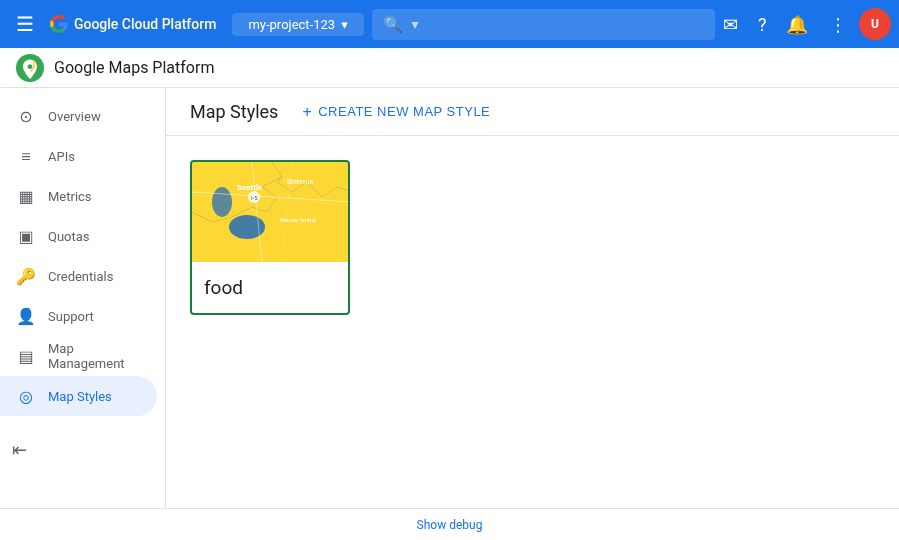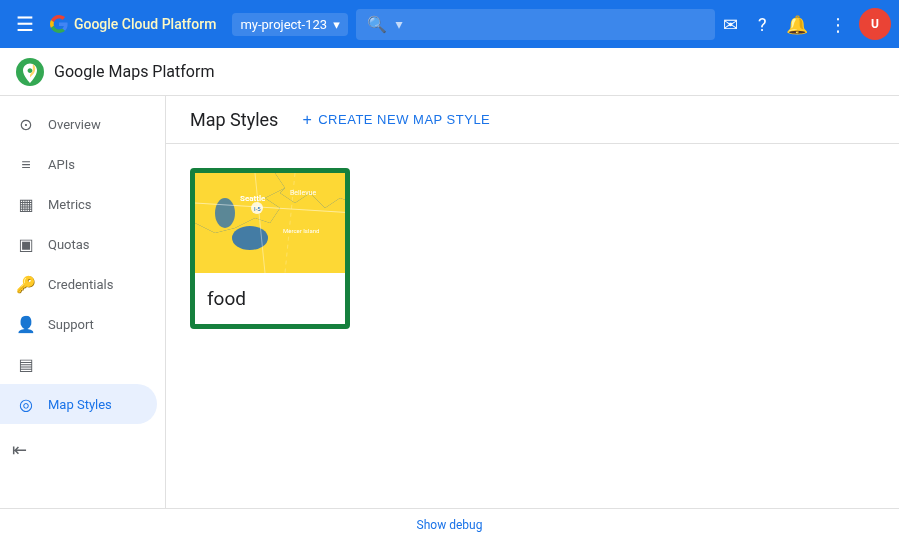--- a/index.html
+++ b/index.html
@@ -29,21 +29,21 @@
     }
     .topbar-logo-text {
       color: #fef9c3;
       font-size: 14px;
       font-weight: 500;
       white-space: nowrap;
     }
     .topbar-project {
       background: rgba(255,255,255,0.15);
       border-radius: 4px;
-      padding: 4px 8px;
+      padding: 4px 16px;
       color: #fff;
       font-size: 13px;
       margin-right: 8px;
       display: flex;
       align-items: center;
       gap: 6px;
     }
     .search-bar {
       flex: 1;
       display: flex;
@@ -88,21 +88,21 @@
       display: flex;
       align-items: center;
       justify-content: center;
       font-size: 12px;
       font-weight: bold;
       cursor: pointer;
     }
 
     
     .product-header {
-      height: 48px;
+      height: 40px;
       display: flex;
       align-items: center;
       padding: 0 16px;
       border-bottom: 1px solid #e0e0e0;
       flex-shrink: 0;
     }
     .product-logo {
       width: 28px;
       height: 28px;
       margin-right: 10px;
@@ -196,21 +196,21 @@
     
     .content-body {
       flex: 1;
       padding: 24px;
       overflow-y: auto;
     }
 
     
     .map-card {
       width: 160px;
-      border: 5px solid #15803d;
+      border: 2px solid #15803d;
       border-radius: 4px;
       overflow: hidden;
       cursor: pointer;
       background: #fff;
     }
     .map-thumbnail {
       width: 160px;
       height: 100px;
       position: relative;
       overflow: hidden;
@@ -312,20 +312,21 @@
     <div class="sidebar-item">
       <span class="icon">🔑</span>
       <span class="label">Credentials</span>
     </div>
     <div class="sidebar-item">
       <span class="icon">👤</span>
       <span class="label">Support</span>
     </div>
     <div class="sidebar-item">
       <span class="icon">▤</span>
+      <span class="label">Map Management</span>
     </div>
     <div class="sidebar-item active">
       <span class="icon" style="color:#1a73e8;">◎</span>
       <span class="label">Map Styles</span>
     </div>
     <div style="position:absolute;bottom:48px;left:12px;color:#5f6368;cursor:pointer;font-size:18px;">⇤</div>
   </div>
 
   <div class="content-area">
     <div class="content-header">

